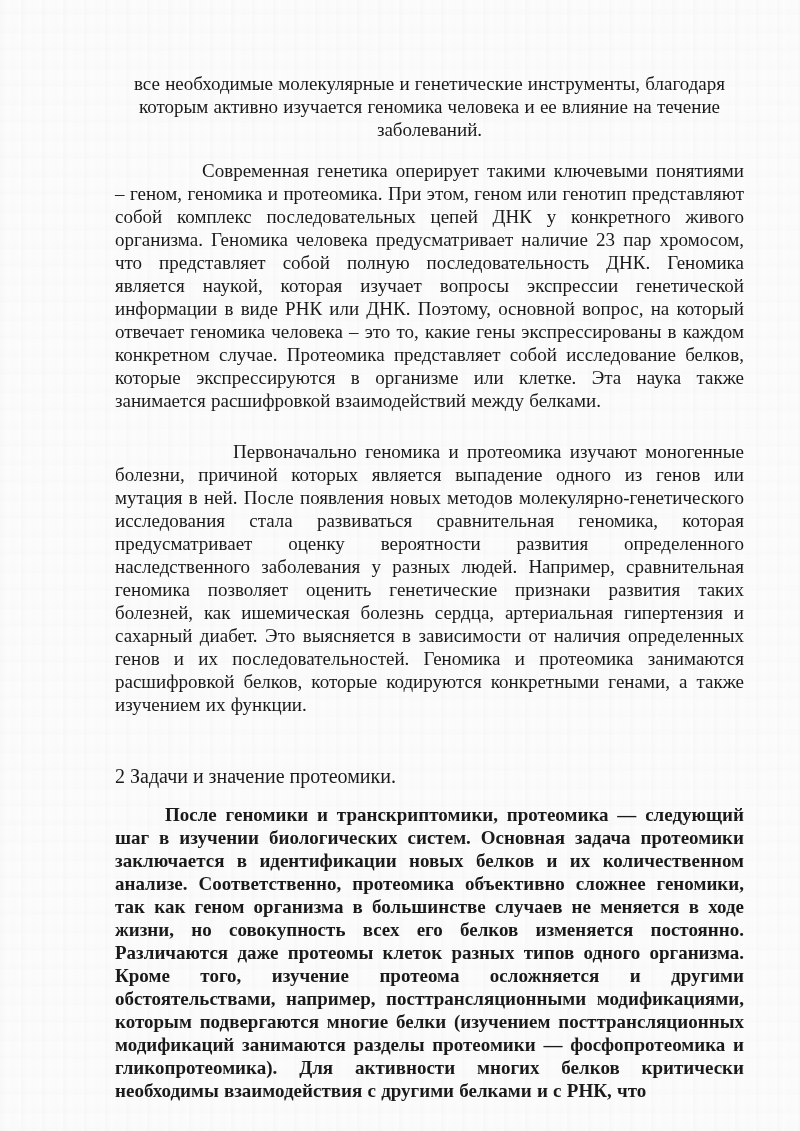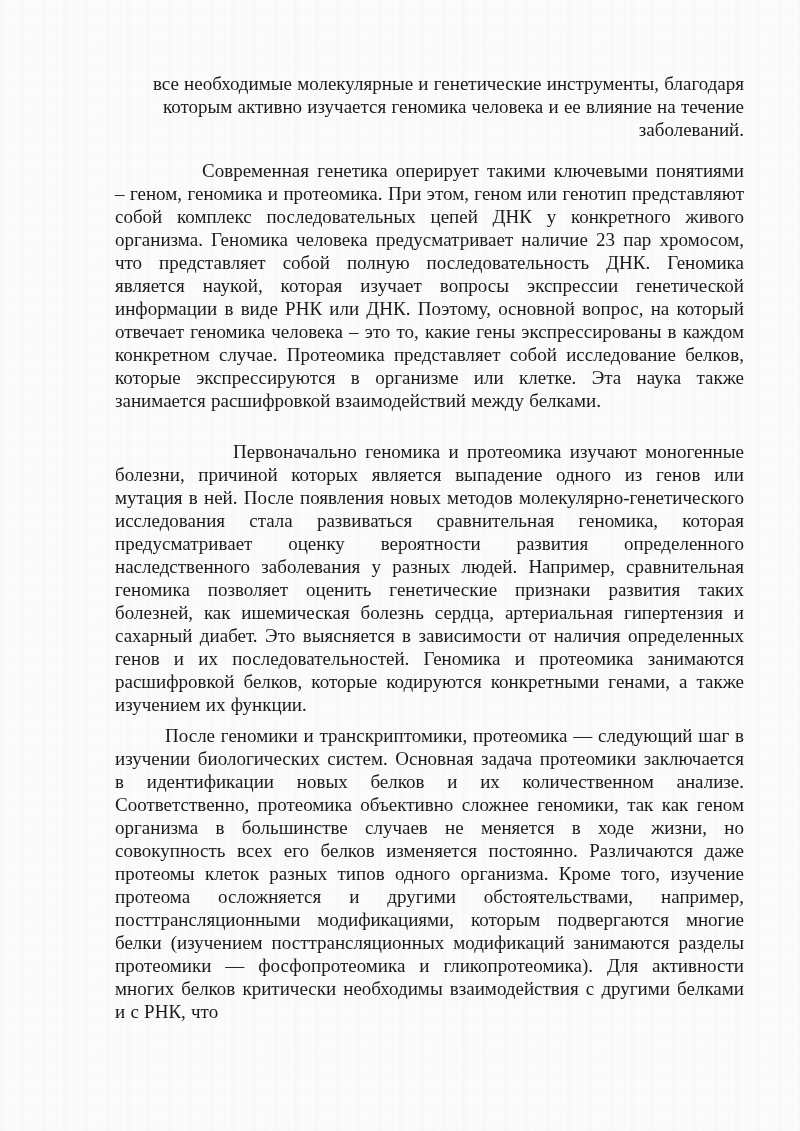--- a/index.html
+++ b/index.html
@@ -40,43 +40,44 @@
   }
   p {
     margin: 0;
     font-size: 19px;
     line-height: 23px;
     text-align: justify;
     text-justify: inter-word;
     word-spacing: 0.5px;
   }
   .p-opening {
-    text-align: right;
+    text-align: center;
     margin-bottom: 18px;
   }
   .p-ind-87  { text-indent: 87px;  margin-bottom: 28px; }
   .p-ind-118 { text-indent: 118px; margin-bottom: 8px; }
-  .p-ind-50  { text-indent: 50px; }
+  .p-ind-50  { text-indent: 50px; font-weight: bold; }
   .section-heading {
     margin: 48px 0 15px 0;
     font-size: 20px;
     font-weight: normal;
     line-height: 24px;
     text-align: left;
   }
 </style>
 </head>
 <body>
 
 <div class="page">
   <div class="content">
 
     <p class="p-opening">все необходимые молекулярные и генетические инструменты, благодаря которым активно изучается геномика человека и ее влияние на течение заболеваний.</p>
 
     <p class="p-ind-87">Современная генетика оперирует такими ключевыми понятиями – геном, геномика и протеомика. При этом, геном или генотип представляют собой комплекс последовательных цепей ДНК у конкретного живого организма. Геномика человека предусматривает наличие 23 пар хромосом, что представляет собой полную последовательность ДНК. Геномика является наукой, которая изучает вопросы экспрессии генетической информации в виде РНК или ДНК. Поэтому, основной вопрос, на который отвечает геномика человека – это то, какие гены экспрессированы в каждом конкретном случае. Протеомика представляет собой исследование белков, которые экспрессируются в организме или клетке. Эта наука также занимается расшифровкой взаимодействий между белками.</p>
 
     <p class="p-ind-118">Первоначально геномика и протеомика изучают моногенные болезни, причиной которых является выпадение одного из генов или мутация в ней. После появления новых методов молекулярно-генетического исследования стала развиваться сравнительная геномика, которая предусматривает оценку вероятности развития определенного наследственного заболевания у разных людей. Например, сравнительная геномика позволяет оценить генетические признаки развития таких болезней, как ишемическая болезнь сердца, артериальная гипертензия и сахарный диабет. Это выясняется в зависимости от наличия определенных генов и их последовательностей. Геномика и протеомика занимаются расшифровкой белков, которые кодируются конкретными генами, а также изучением их функции.</p>
 
+    <h2 class="section-heading">2 Задачи и значение протеомики.</h2>
 
     <p class="p-ind-50">После геномики и транскриптомики, протеомика — следующий шаг в изучении биологических систем. Основная задача протеомики заключается в идентификации новых белков и их количественном анализе. Соответственно, протеомика объективно сложнее геномики, так как геном организма в большинстве случаев не меняется в ходе жизни, но совокупность всех его белков изменяется постоянно. Различаются даже протеомы клеток разных типов одного организма. Кроме того, изучение протеома осложняется и другими обстоятельствами, например, посттрансляционными модификациями, которым подвергаются многие белки (изучением посттрансляционных модификаций занимаются разделы протеомики — фосфопротеомика и гликопротеомика). Для активности многих белков критически необходимы взаимодействия с другими белками и с РНК, что</p>
 
   </div>
 </div>
 
 </body></html>

